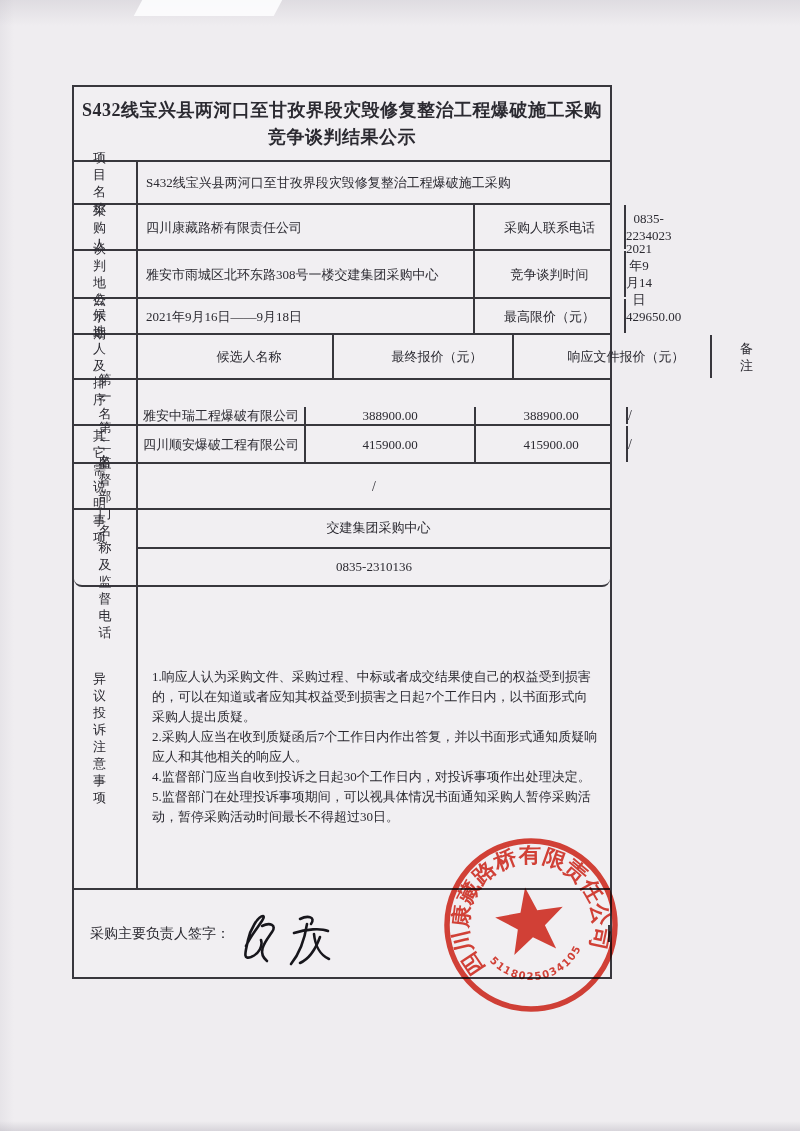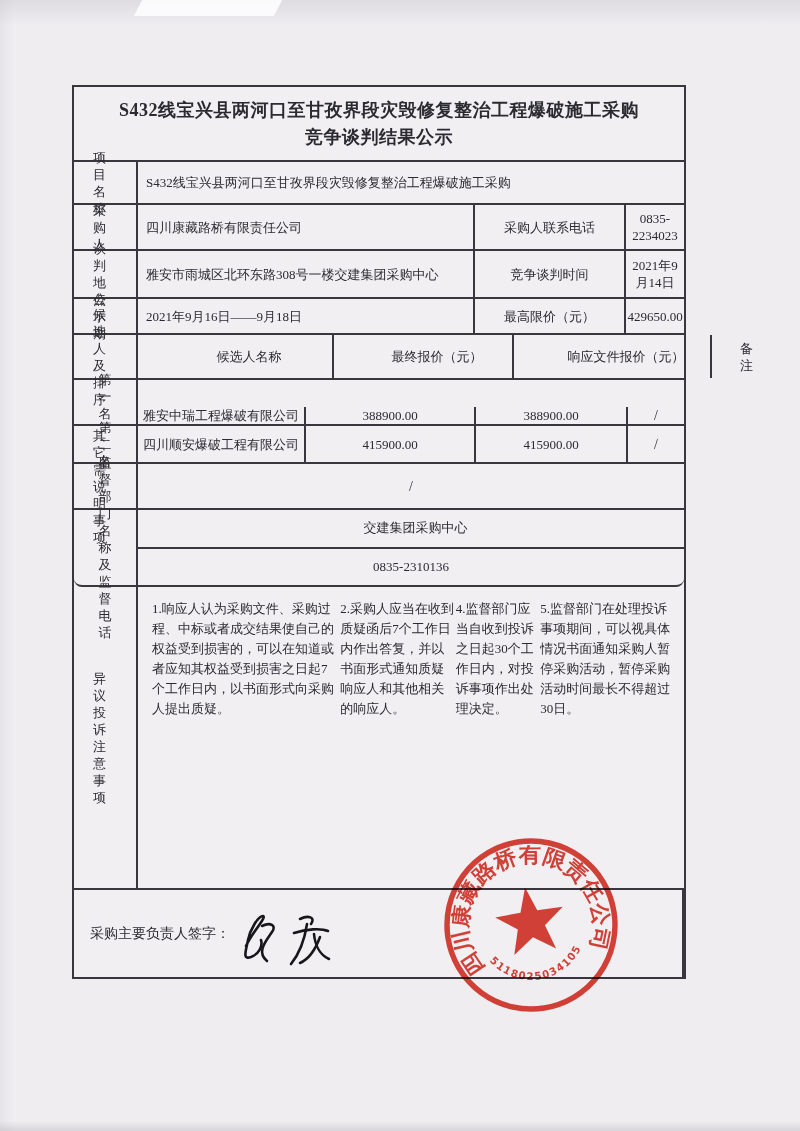--- a/index.html
+++ b/index.html
@@ -14,21 +14,21 @@
     background:
       linear-gradient(180deg, rgba(180,176,186,.28) 0px, rgba(180,176,186,0) 26px),
       linear-gradient(0deg, rgba(160,156,168,.30) 0px, rgba(160,156,168,0) 10px),
       linear-gradient(90deg, rgba(190,186,196,.18) 0px, rgba(190,186,196,0) 14px);
   }
   .corner-flash{
     position:absolute;left:138px;top:0;width:140px;height:16px;background:#fdfdfe;
     transform:skewX(-28deg);opacity:.9;
   }
   .sheet{
-    position:absolute;left:72px;top:85px;width:614px;
+    position:absolute;left:72px;top:85px;width:540px;
     border:2px solid #38373d;box-sizing:border-box;
     background:rgba(243,241,244,.55);
   }
   .row{display:flex;border-bottom:2px solid #38373d;box-sizing:border-box;}
   .row:last-child{border-bottom:none;}
   .cell{
     border-right:2px solid #38373d;box-sizing:border-box;
     display:flex;align-items:center;
     font-size:13px;line-height:17px;
   }
@@ -42,24 +42,24 @@
   .h-publicity{height:36px;} .h-candhead{height:45px;gap:28px;} .h-first{height:46px;align-items:flex-end;}
   .h-second{height:38px;} .h-other{height:46px;} .h-superv{height:77px;border-radius:8px;}
   .h-notice{height:303px;} .h-sign{height:87px;}
   .w-val{width:337px;flex:none;} .w-lab2{width:151px;flex:none;} .w-val2{flex:1;}
   .w-c1{width:168px;flex:none;} .w-c2{width:170px;flex:none;} .w-c3{width:152px;flex:none;} .w-c4{flex:1;}
   .w-rest{flex:1;}
   .superv-right{flex:1;display:flex;flex-direction:column;}
   .superv-right .sub{flex:1;display:flex;align-items:center;justify-content:center;font-size:13px;}
   .superv-right .sub:first-child{border-bottom:2px solid #38373d;padding-left:9px;}
   .superv-lab{text-align:center;justify-content:center;}
-  .notice-cell{flex:1;flex-direction:row;justify-content:center;align-items:flex-start;
-    padding:12px 12px 2px 14px;font-size:13px;line-height:20px;}
+  .notice-cell{flex:1;flex-direction:column;justify-content:center;align-items:flex-start;
+    padding:20px 12px 2px 14px;font-size:13px;line-height:20px;}
   .notice-cell div{text-align:left;}
-  .sign-row{position:relative;}
+  .sign-row{position:relative;align-items:center;}
   .sign-cell{flex:1;padding-left:16px;font-size:14px;}
   .sig-svg{position:absolute;left:160px;top:14px;}
   .seal{
     position:absolute;left:436px;top:830px;width:190px;height:190px;
     mix-blend-mode:multiply;opacity:.92;
   }
   .slash{font-size:14px;}
 </style>
 </head>
 <body>

